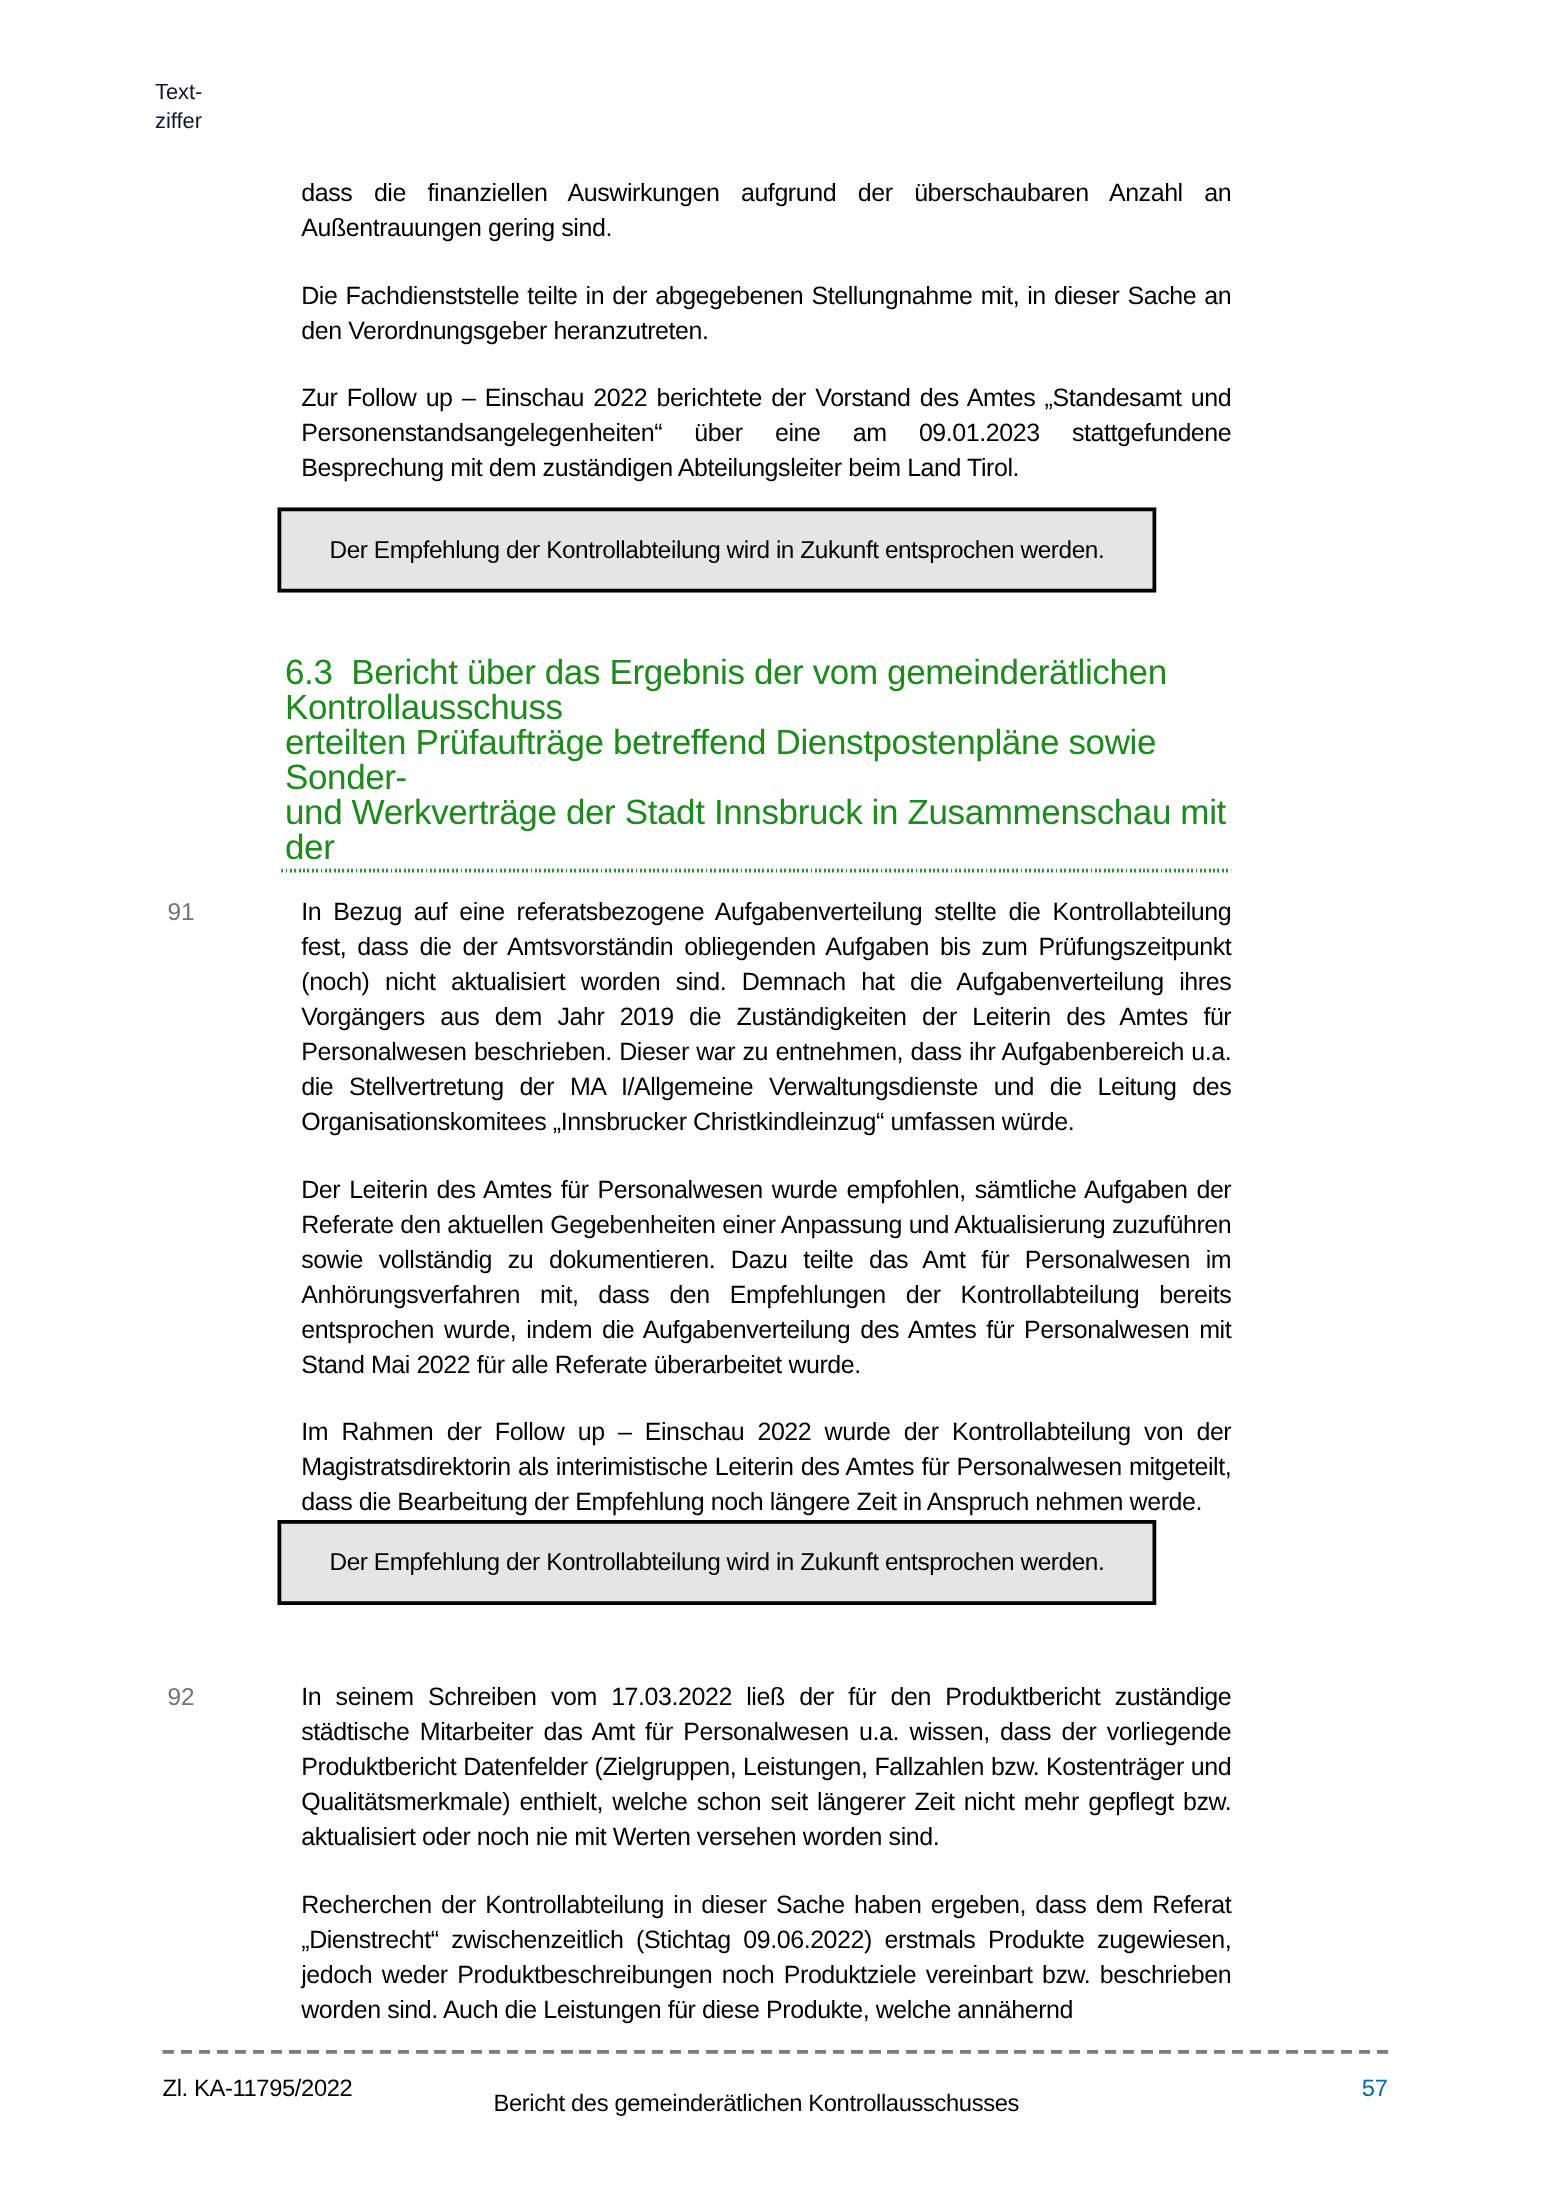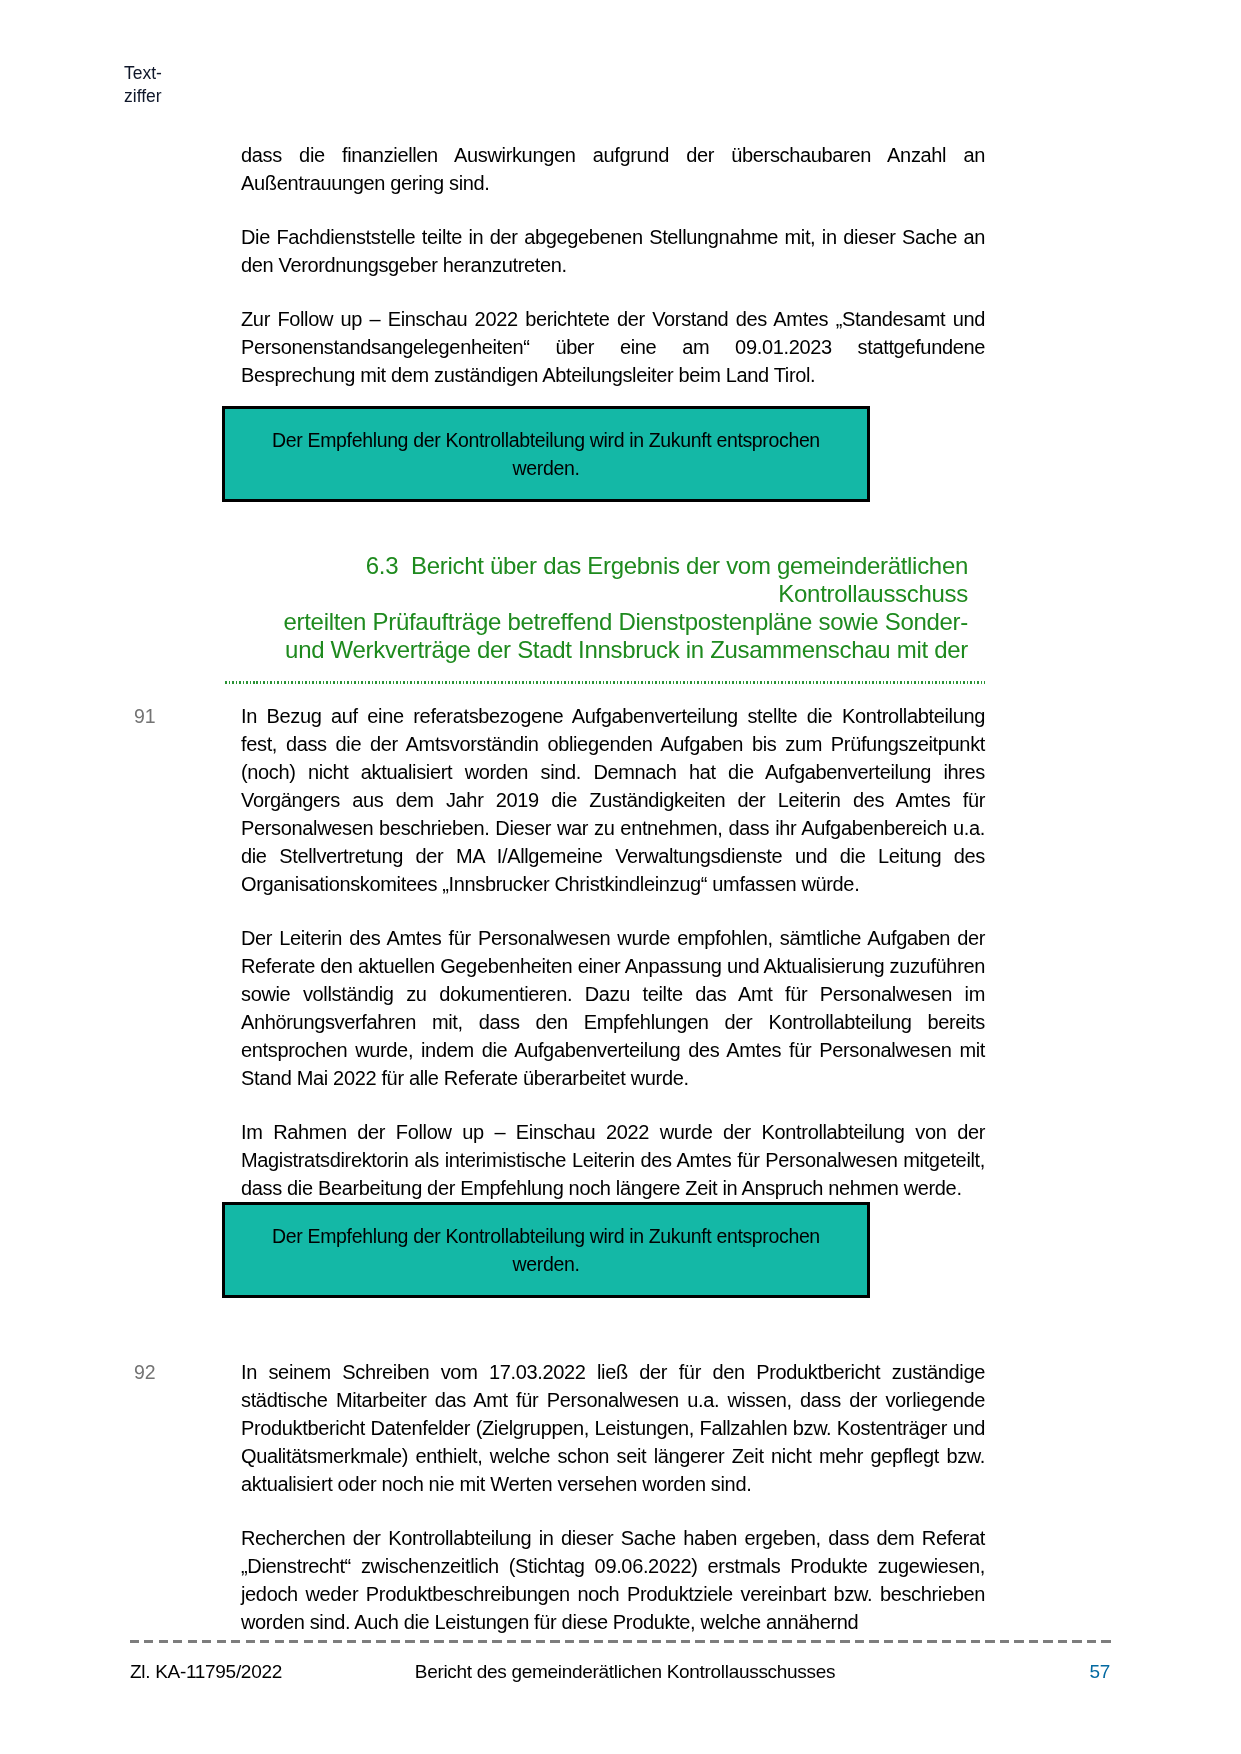--- a/index.html
+++ b/index.html
@@ -19,54 +19,54 @@
     position:absolute;left:225px;top:141px;width:760px;
   }
   .para{
     font-size:20px;line-height:28px;letter-spacing:-0.35px;
     text-align:justify;margin:0 0 26px 16px;
   }
   .para:last-child{margin-bottom:0;}
   .p3{margin-bottom:17px;}
   .rec-box{
     box-sizing:border-box;
-    margin:0 0 0 -3px;width:648px;
+    margin:0 0 0 -3px;width:703px;
     border:3px solid #000;
-    background:#14b8a6;
+    background:#e5e5e5;
     text-align:center;
     font-size:19.5px;line-height:28px;letter-spacing:-0.35px;
     padding:17px 14px;
   }
   .box1{margin-bottom:50px;}
   .box2{margin-bottom:60px;}
   .heading{
     color:#1e8a1e;
-    font-size:24px;line-height:28px;letter-spacing:-0.3px;
-    text-align:right;
-    margin:17px;
+    font-size:28px;line-height:28px;letter-spacing:-0.3px;
+    text-align:left;
+    margin:3px;
   }
   .heading-underline{
     height:3px;margin:2px 0 18px 0;
     background:repeating-linear-gradient(90deg,#2a9235 0 1.5px,transparent 1.5px 3.5px);
   }
   .section{position:relative;}
   .refnum{
     position:absolute;left:-91px;top:0;
     font-size:19.5px;line-height:28px;color:#737373;
   }
   .footer-divider{
     position:absolute;left:130px;top:1640px;width:983px;height:2.5px;
     background:repeating-linear-gradient(90deg,#7d7d7d 0 9px,transparent 9px 14.5px);
   }
   .footer{
     position:absolute;left:130px;top:1658px;width:983px;height:28px;
     font-size:19px;line-height:28px;letter-spacing:-0.3px;
   }
   .footer-left{position:absolute;left:0;top:0;}
-  .footer-center{position:absolute;left:95px;top:0;width:760px;text-align:center;margin-left:20px;}
+  .footer-center{position:absolute;left:95px;top:12px;width:760px;text-align:center;}
   .footer-page{position:absolute;right:3px;top:0;color:#0369a1;}
 </style>
 </head>
 <body>
 
 <div class="page">
 
   <div class="margin-label">
     <div>Text-</div>
     <div>ziffer</div>

